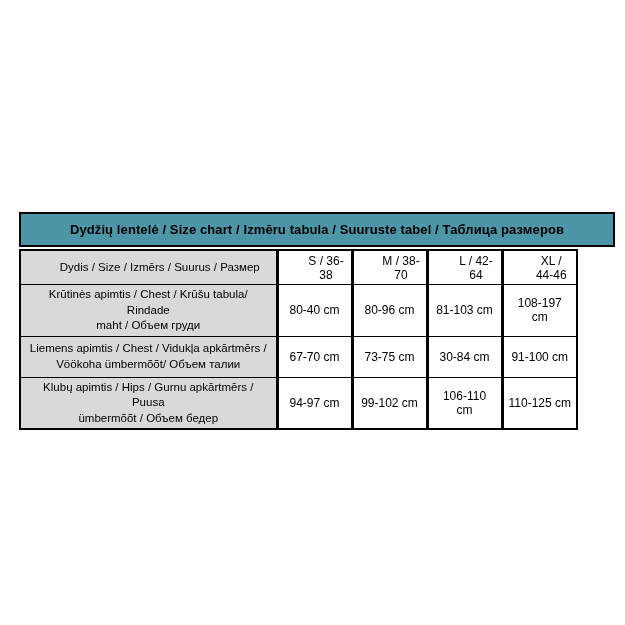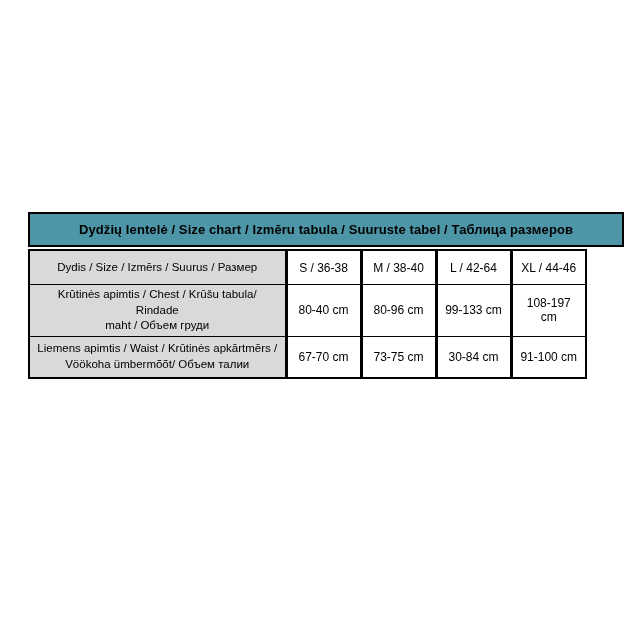--- a/index.html
+++ b/index.html
@@ -12,21 +12,21 @@
     color: #000;
   }
   .stage {
     position: relative;
     width: 625px;
     height: 625px;
     overflow: hidden;
   }
   .size-chart {
     position: absolute;
-    left: 28px;
+    left: 19px;
     top: 212px;
     width: 596px;
   }
   .chart-title {
     box-sizing: border-box;
     height: 35px;
     border: 2px solid var(--border-color, #000);
     background: var(--header-bg, #4d96a8);
     display: flex;
     align-items: center;
@@ -53,21 +53,21 @@
   }
   table.size-table td + td {
     border-left-width: 3px;
   }
   td.label-cell {
     background: var(--label-bg, #d9d9d9);
     font-size: 11.5px;
     line-height: 1.35;
     white-space: pre-line;
   }
-  tr.row-single td { height: 29px; }
+  tr.row-single td { height: 29px; padding-left: 28px; }
   tr.row-double td { height: 36px; }
 </style>
 </head>
 <body>
 
 <div class="stage">
   <div class="size-chart">
 
     <div class="chart-title">Dydžių lentelė / Size chart / Izmēru tabula / Suuruste tabel / Таблица размеров</div>
 
@@ -76,37 +76,45 @@
         <col style="width:257px">
         <col style="width:75px">
         <col style="width:75px">
         <col style="width:75px">
         <col style="width:75px">
       </colgroup>
       <tbody>
         <tr class="row-single">
           <td class="label-cell">Dydis / Size / Izmērs / Suurus / Размер</td>
           <td>S / 36-38</td>
-          <td>M / 38-40</td>
+          <td>M / 38-70</td>
           <td>L / 42-64</td>
           <td>XL / 44-46</td>
         </tr>
         <tr class="row-double">
           <td class="label-cell">Krūtinės apimtis / Chest / Krūšu tabula/ Rindade
 maht / Объем груди</td>
           <td>80-40 cm</td>
           <td>80-96 cm</td>
-          <td>99-133 cm</td>
+          <td>81-103 cm</td>
           <td>108-197 cm</td>
         </tr>
         <tr class="row-double">
-          <td class="label-cell">Liemens apimtis / Waist / Krūtinės apkārtmērs /
+          <td class="label-cell">Liemens apimtis / Chest / Vidukļa apkārtmērs /
 Vöökoha ümbermõõt/ Объем талии</td>
           <td>67-70 cm</td>
           <td>73-75 cm</td>
           <td>30-84 cm</td>
           <td>91-100 cm</td>
+        </tr>
+        <tr class="row-double">
+          <td class="label-cell">Klubų apimtis / Hips / Gurnu apkārtmērs / Puusa
+ümbermõõt / Объем бедер</td>
+          <td>94-97 cm</td>
+          <td>99-102 cm</td>
+          <td>106-110 cm</td>
+          <td>110-125 cm</td>
         </tr>
       </tbody>
     </table>
 
   </div>
 </div>
 
 </body></html>

